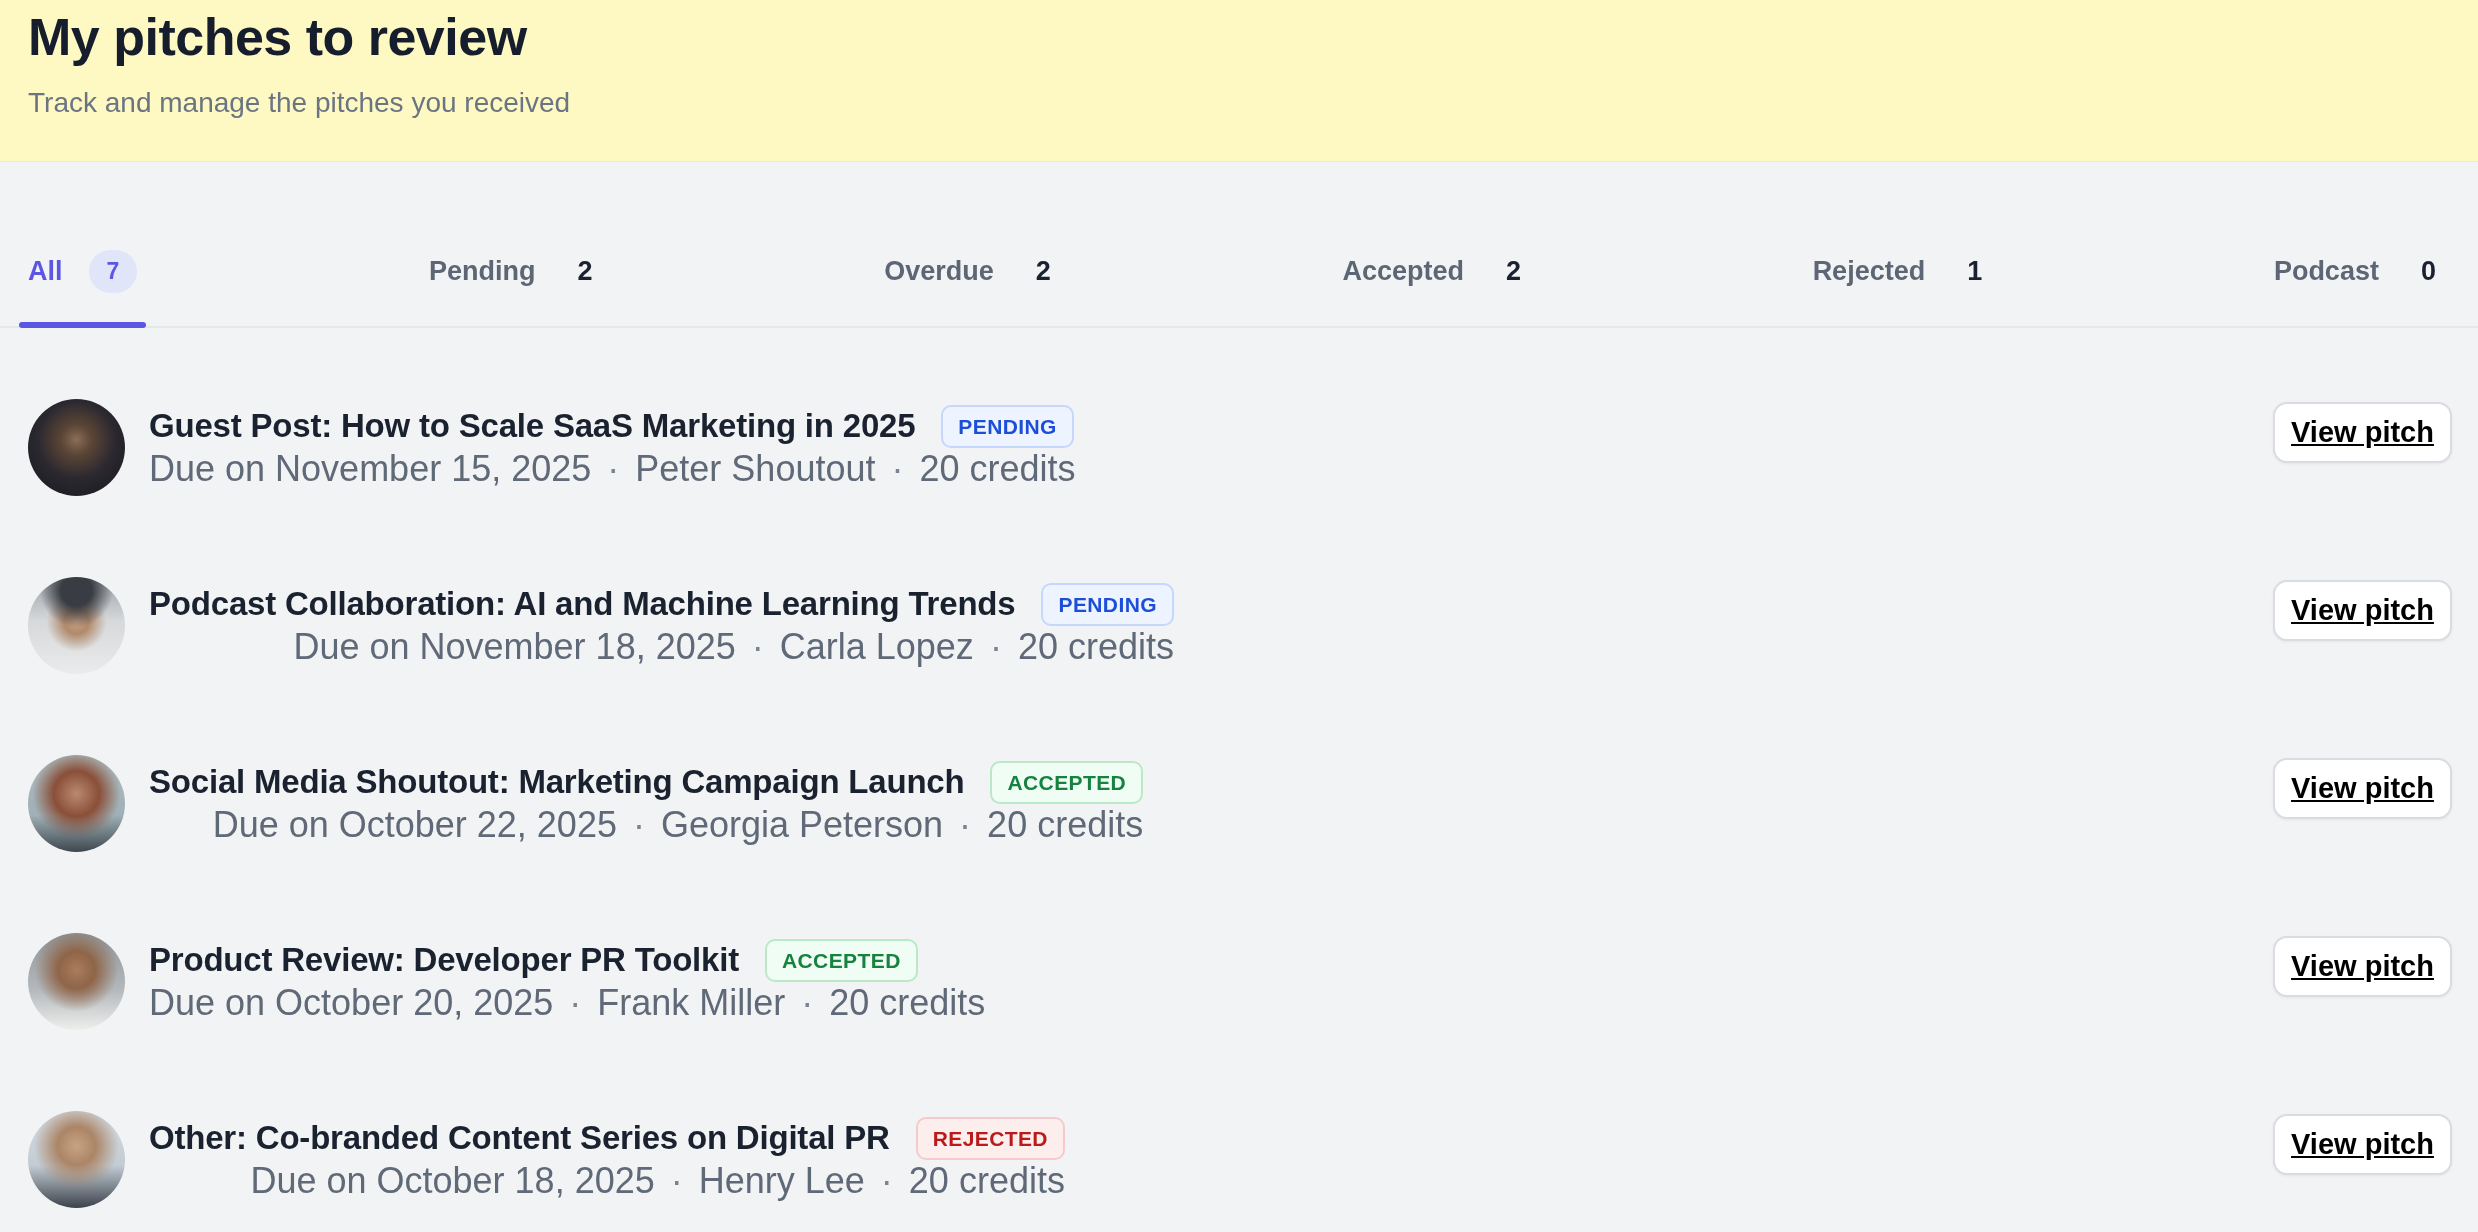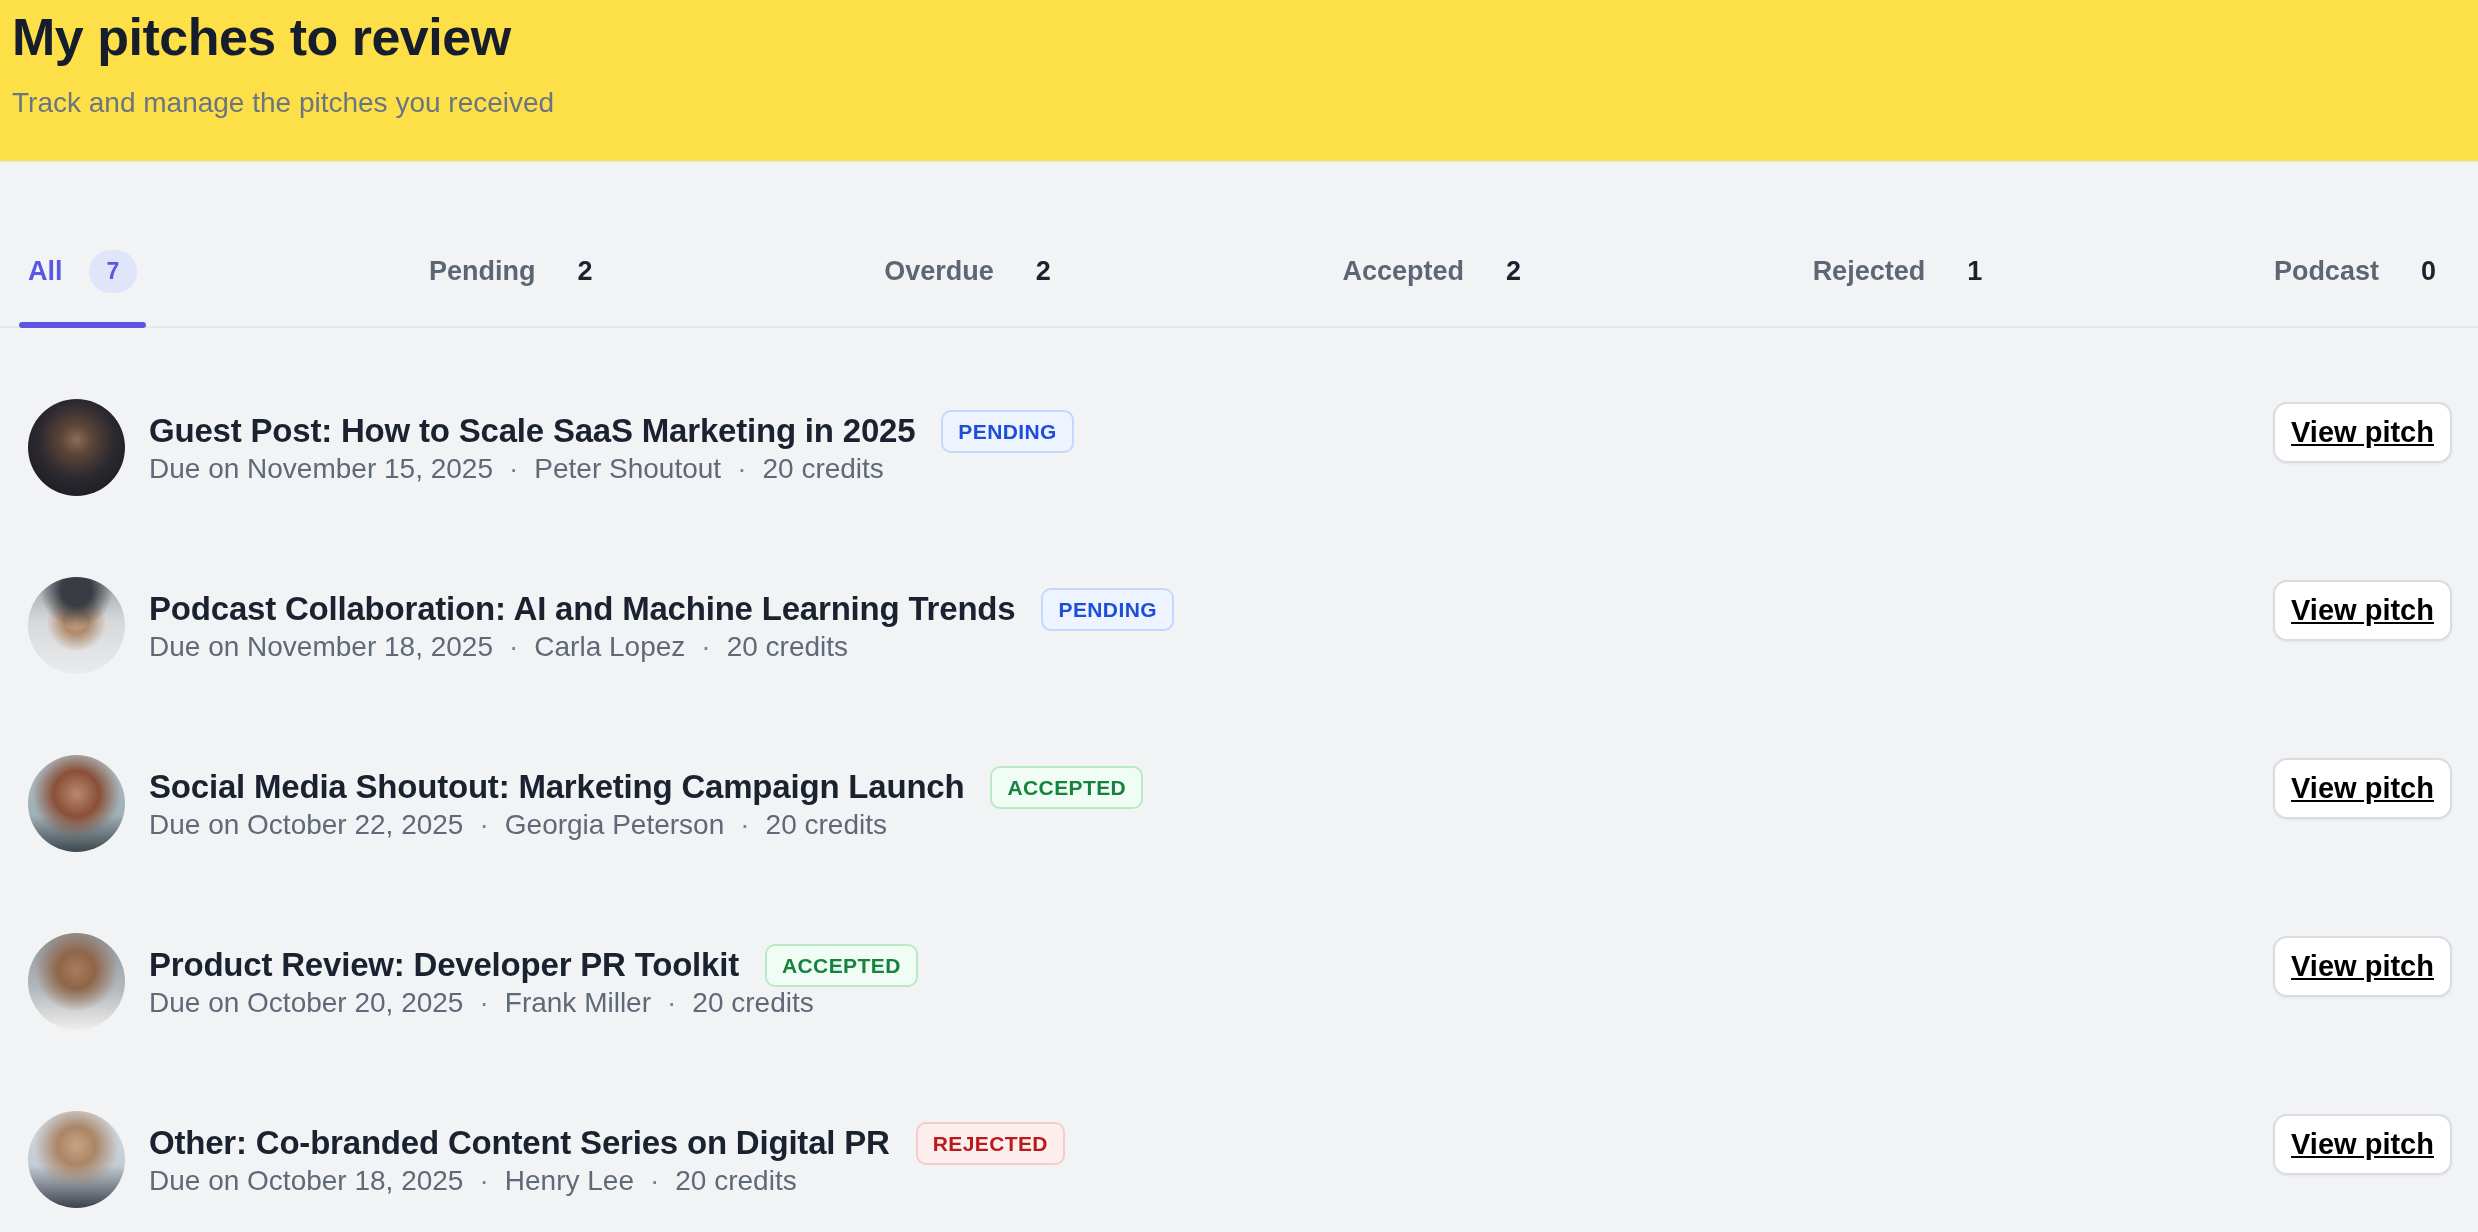--- a/index.html
+++ b/index.html
@@ -7,23 +7,23 @@
   body {
     width: 2478px;
     height: 1232px;
     overflow: hidden;
     background: #f2f3f5;
     font-family: "Liberation Sans", "DejaVu Sans", sans-serif;
   }
 
   
   .header {
-    background: #fde047;
+    background: #fef9c3;
     height: 162px;
-    padding: 6px 30px 0 12px;
+    padding: 6px 30px 0 28px;
     border-bottom: 1px solid #e8e9ec;
   }
   .page-title {
     margin: 0;
     font-size: 52px;
     line-height: 62px;
     font-weight: 700;
     color: #161d2d;
     letter-spacing: -0.5px;
   }
@@ -126,23 +126,24 @@
     border-radius: 10px;
     border: 2px solid transparent;
     white-space: nowrap;
   }
   .badge[data-status="pending"]  { color: #1d4ed8; background: #eef4ff; border-color: #c5d7fd; }
   .badge[data-status="accepted"] { color: #15833f; background: #f0fdf4; border-color: #bbe9c8; }
   .badge[data-status="rejected"] { color: #bb1a1a; background: #fdeeee; border-color: #f6caca; }
   .meta {
     display: flex;
     align-items: center;
-    font-size: 28px;
+    font-size: 36px;
     color: #5f6977;
     white-space: nowrap;
+    justify-content: flex-end;
   }
   .sep {
     margin: 0 16px;
     color: #7a8391;
   }
   .view-btn {
     margin-left: auto;
     position: relative;
     top: -15px;
     height: 61px;

